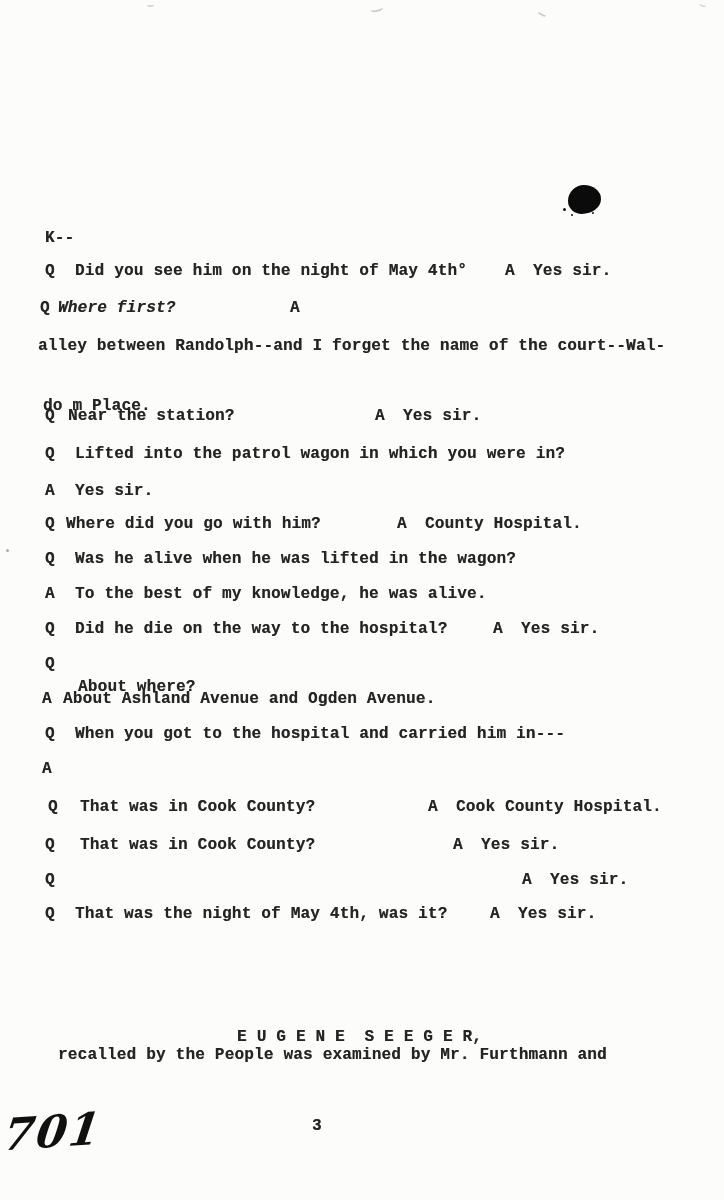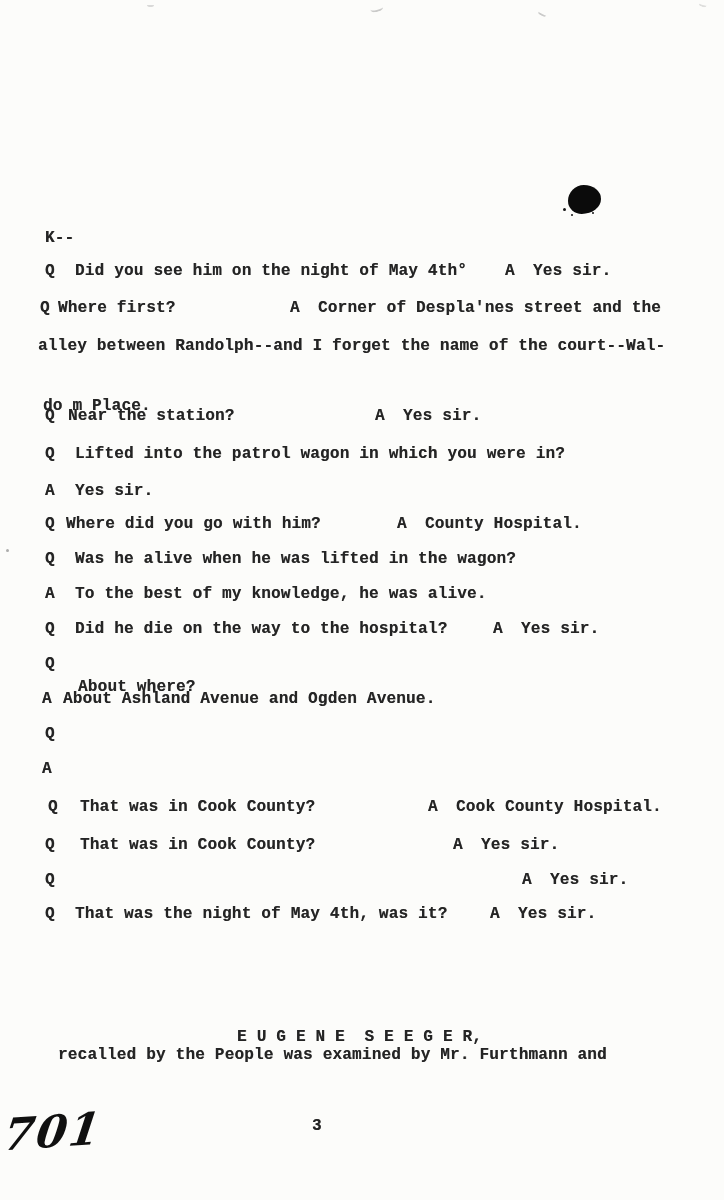--- a/index.html
+++ b/index.html
@@ -63,23 +63,22 @@
 
   <div>
       <div class="tline" style="top: 262px;">
     <span style="left: 45px;">Q</span>
     <span style="left: 75px;">Did you see him on the night of May 4th°</span>
     <span style="left: 505px;">A</span>
     <span style="left: 533px;">Yes sir.</span>
   </div>
       <div class="tline" style="top: 299px;">
     <span style="left: 40px;">Q</span>
-    <span style="left: 58px;">Where first?</span>
+    <span style="left: 58px; font-style: italic;">Where first?</span>
     <span style="left: 290px;">A</span>
-    <span style="left: 318px;">Corner of Despla'nes street and the</span>
   </div>
       <div class="tline" style="top: 337px;">
     
     <span style="left: 38px;">alley between Randolph--and I forget the name of the court--Wal-</span>
     
     
   </div>
       <div class="tline" style="top: 373px;">
     
     <span style="left: 43px; margin-top: 24px;">do m Place.</span>
@@ -135,20 +134,21 @@
     
   </div>
       <div class="tline" style="top: 690px;">
     <span style="left: 42px;">A</span>
     <span style="left: 63px;">About Ashland Avenue and Ogden Avenue.</span>
     
     
   </div>
       <div class="tline" style="top: 725px;">
     <span style="left: 45px;">Q</span>
+    <span style="left: 75px;">When you got to the hospital and carried him in---</span>
     
     
   </div>
       <div class="tline" style="top: 760px;">
     <span style="left: 42px;">A</span>
     
     
   </div>
       <div class="tline" style="top: 798px;">
     <span style="left: 48px;">Q</span>

